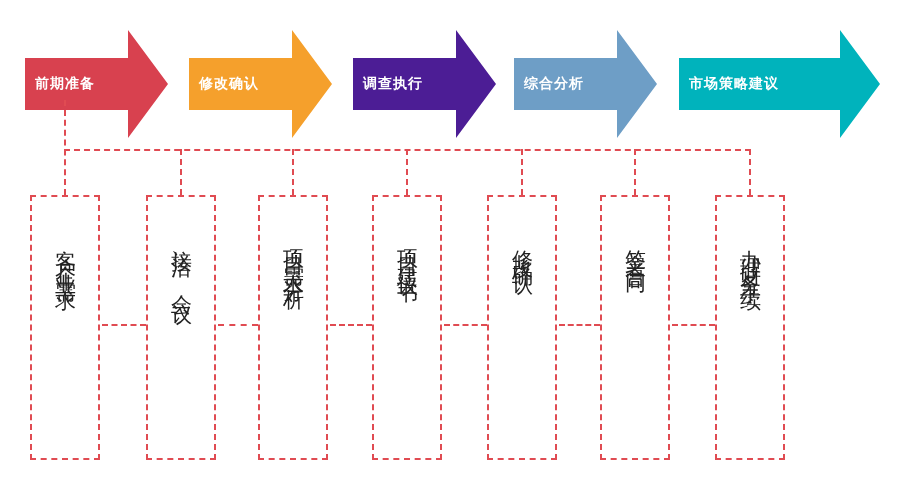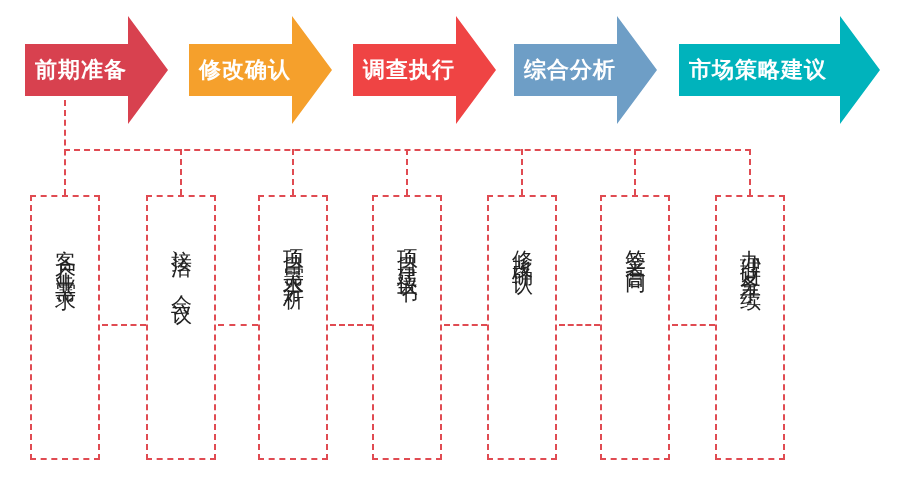--- a/index.html
+++ b/index.html
@@ -11,43 +11,43 @@
   .canvas {
     position: relative;
     width: 900px; height: 480px;
     background: #ffffff;
     overflow: hidden;
   }
 
   
   .stage-arrow {
     position: absolute;
-    top: 16px;
+    top: 30px;
     height: 108px;
     display: flex;
     align-items: center;
     padding-left: 10px;
     color: #ffffff;
     font-weight: bold;
-    font-size: 22px;
+    font-size: 14px;
     letter-spacing: 1px;
     clip-path: polygon(
       0 26%,
       calc(100% - 40px) 26%,
       calc(100% - 40px) 0,
       100% 50%,
       calc(100% - 40px) 100%,
       calc(100% - 40px) 74%,
       0 74%
     );
     white-space: nowrap;
   }
   .stage-1 { left: 25px;  width: 143px; background: #d8414f; }
   .stage-2 { left: 189px; width: 143px; background: #f5a02c; }
-  .stage-3 { left: 353px; width: 143px; background: #ef4444; text-align: right; }
+  .stage-3 { left: 353px; width: 143px; background: #4c1d95; text-align: right; }
   .stage-4 { left: 514px; width: 143px; background: #6e9ec6; }
   .stage-5 { left: 679px; width: 201px; background: #00b3bc; }
 
   
   .hline { position: absolute; border-top: 2px dashed #e04b52; height: 0; }
   .vline { position: absolute; border-left: 2px dashed #e04b52; width: 0; }
 
   .v-main   { left: 64px;  top: 100px; height: 95px; }
   .h-main   { left: 64px;  top: 149px; width: 687px; }
   .drop-2   { left: 180px; top: 149px; height: 46px; }

